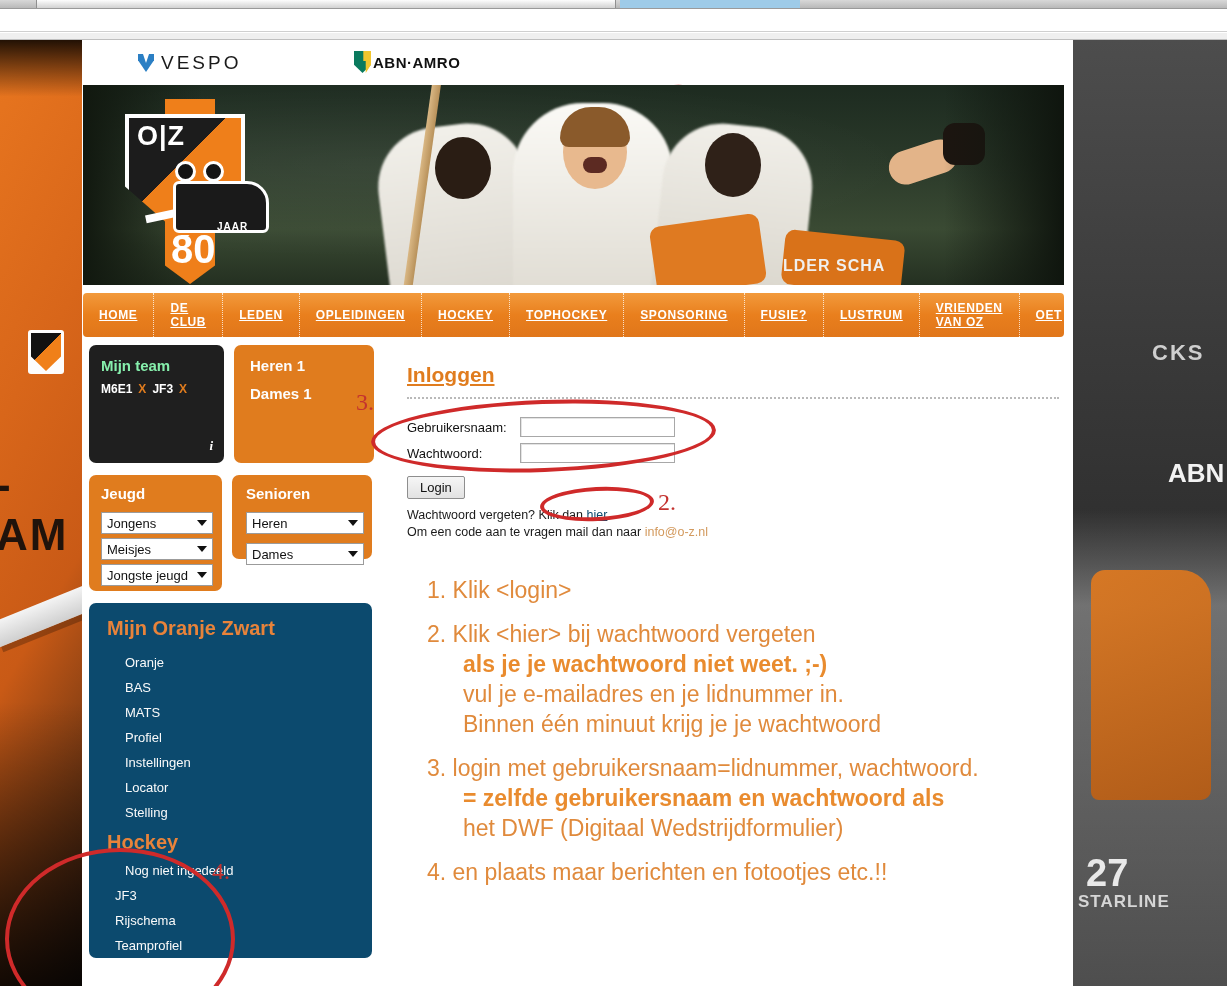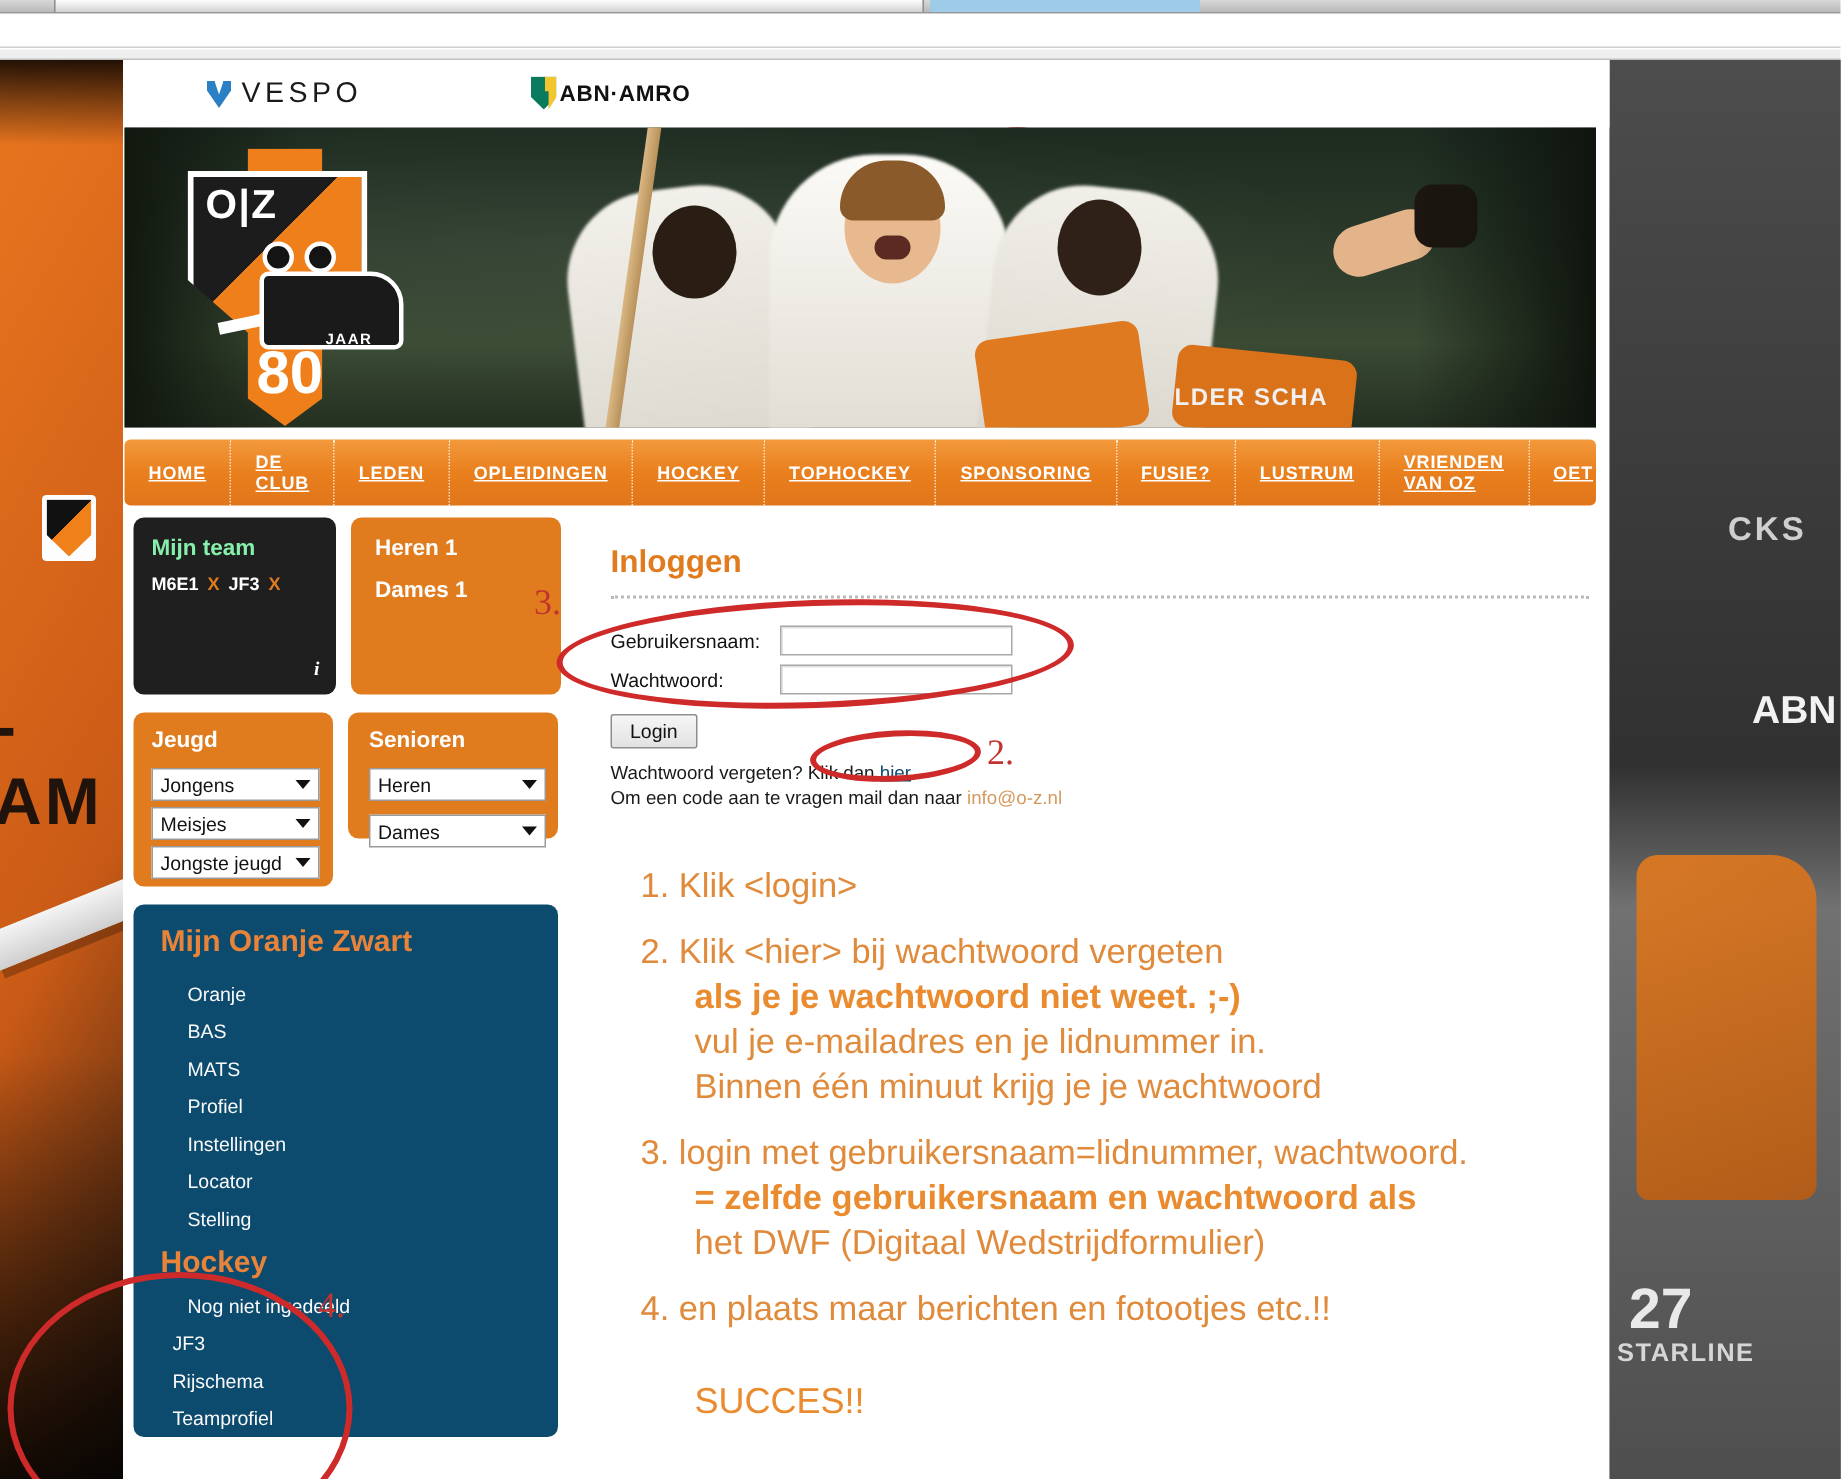--- a/index.html
+++ b/index.html
@@ -326,20 +326,21 @@
     font:700 20px "Liberation Sans",sans-serif; color:#e8833a;
     margin:6px 0 4px 0;
   }
   .moz-sub { padding-left:8px; }
 
   
   #main { position:absolute; left:316px; top:0; width:660px; }
   #inloggen-title {
     font:700 21px "Liberation Sans",sans-serif; color:#e07c1e;
     padding: 18px 0 10px 8px;
+    text-decoration: underline;
   }
   #divider { border-top:2px dotted #b9b9b9; margin:0 0 18px 8px; }
 
   #annot-3 {
     position:absolute; left:-43px; top:44px;
     font: 400 24px "Liberation Serif", serif; color:#c4322f;
   }
 
   .form-row { display:flex; align-items:center; margin-bottom:6px; padding-left:8px; }
   .form-label { width:113px; font:400 13px "Liberation Sans",sans-serif; color:#111; }
@@ -621,21 +622,20 @@
           <div class="ins-block">
             <div class="ins-line">3. login met gebruikersnaam=lidnummer, wachtwoord.</div>
             <div class="ins-line bold ins-indent">= zelfde gebruikersnaam en wachtwoord als</div>
             <div class="ins-line ins-indent">het DWF (Digitaal Wedstrijdformulier)</div>
           </div>
 
           <div class="ins-block">
             <div class="ins-line">4. en plaats maar berichten en fotootjes etc.!!</div>
           </div>
 
-          <div id="ins-success">SUCCES!!</div>
         </div>
       </div>
     </div>
   </div>
 
   <div id="ellipse-hockey"></div>
   <div id="annot-4">4.</div>
 </div>
 
 </body></html>

